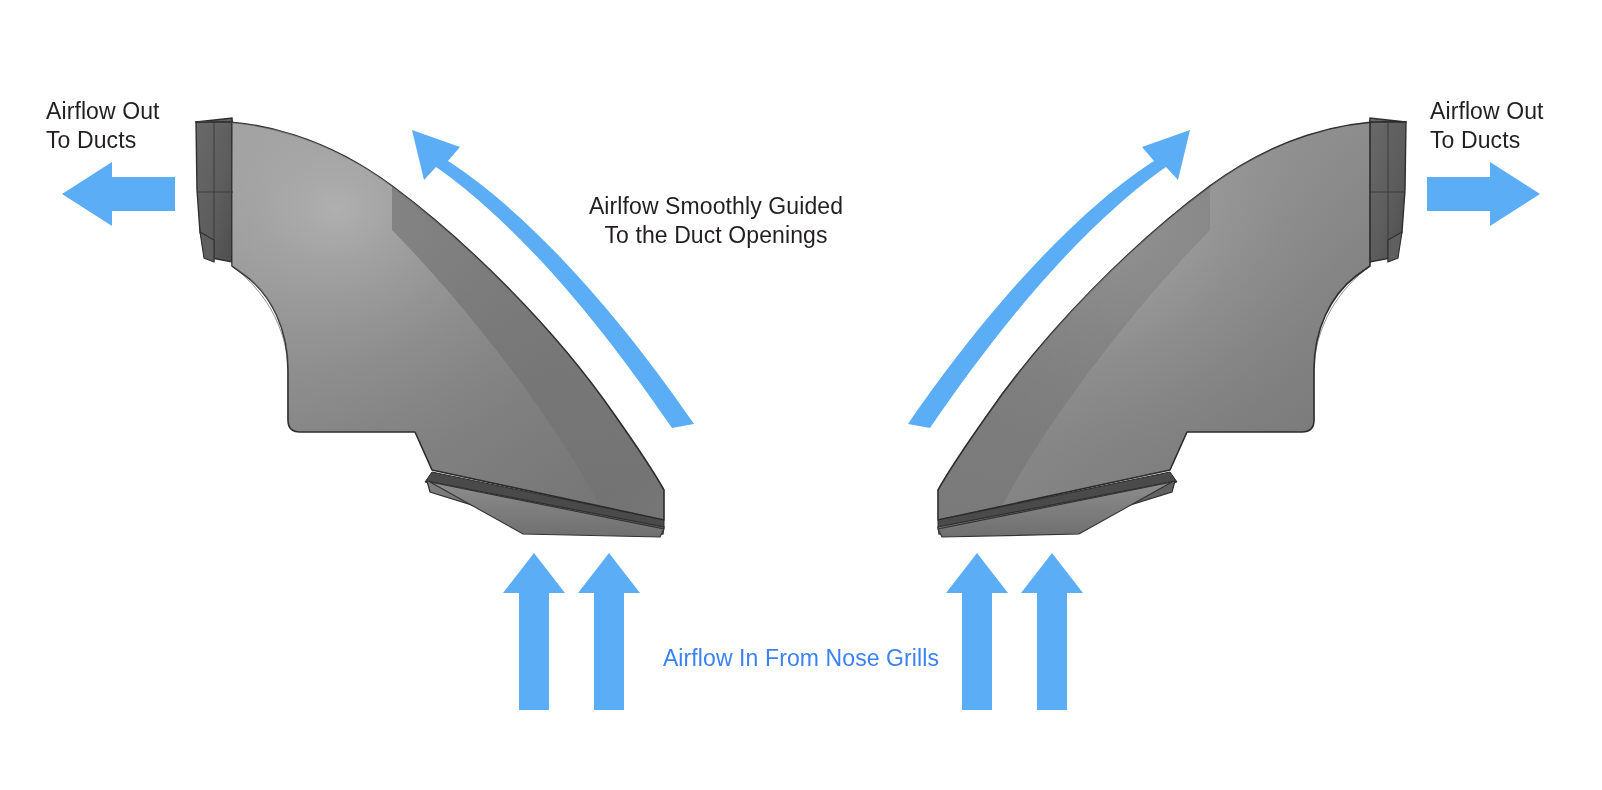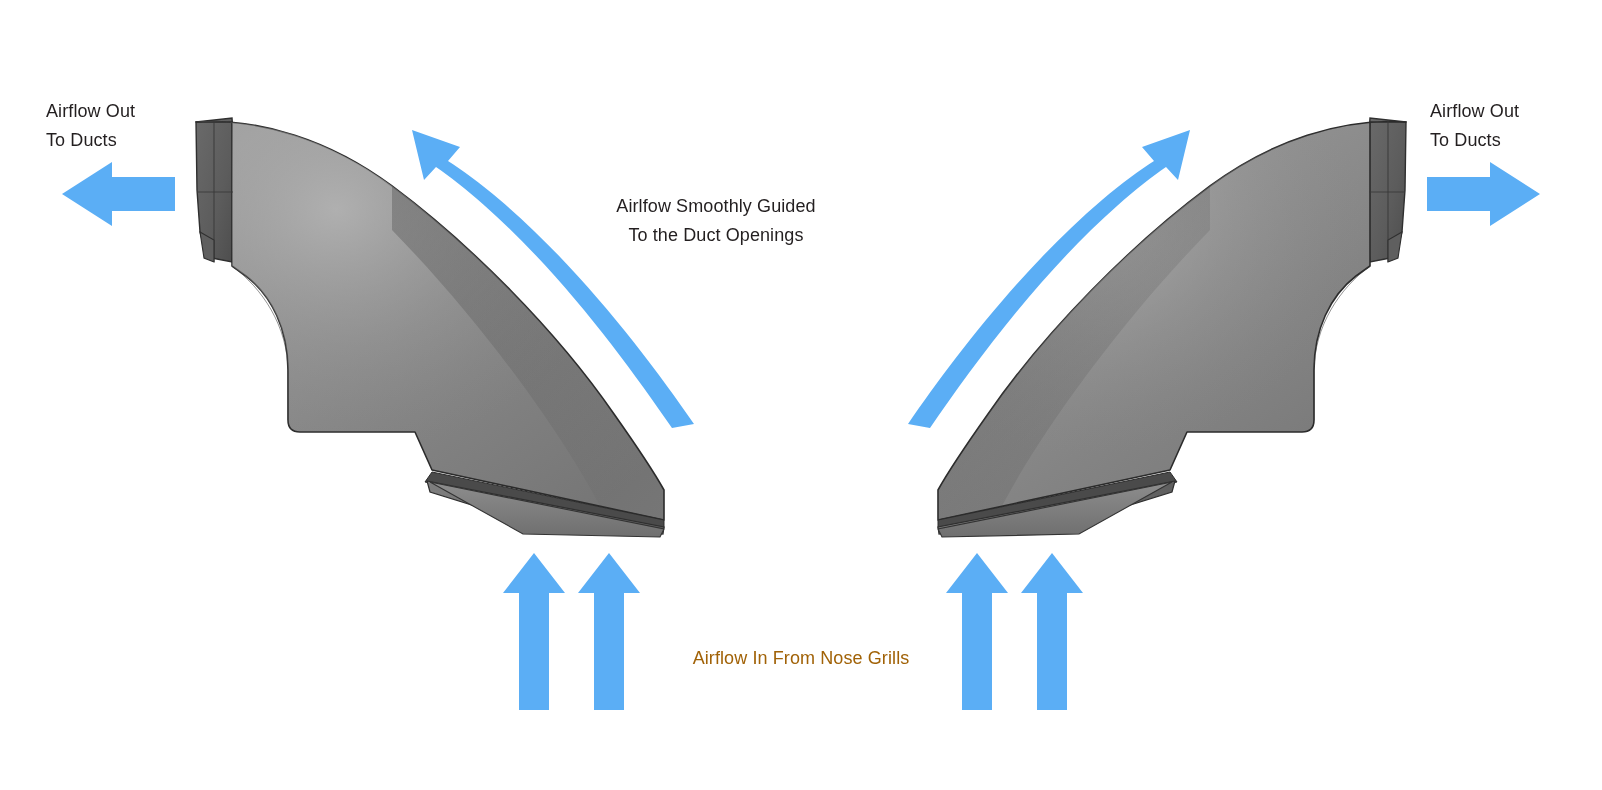--- a/index.html
+++ b/index.html
@@ -20,21 +20,21 @@
     position: absolute;
     inset: 0;
     width: 1602px;
     height: 790px;
     display: block;
   }
   .anno-text {
     position: absolute;
     color: #231f20;
     font-family: "Liberation Sans", sans-serif;
-    font-size: 18px;
+    font-size: 23px;
     line-height: 29px;
     font-weight: 400;
     white-space: pre-line;
     letter-spacing: 0.1px;
   }
   #label-out-left  { left: 46px;  top: 97px;  text-align: left; }
   #label-out-right { left: 1430px; top: 97px; text-align: left; }
   #label-guided    { left: 0px;   top: 192px; width: 1432px; text-align: center; }
   #label-in        { left: 0px;   top: 644px; width: 1602px; text-align: center; }
 </style>
@@ -222,15 +222,15 @@
 
   <div class="anno-text" id="label-out-left" style="color: rgb(35, 31, 32);">Airflow Out
 To Ducts</div>
 
   <div class="anno-text" id="label-out-right" style="color: rgb(35, 31, 32);">Airflow Out
 To Ducts</div>
 
   <div class="anno-text" id="label-guided" style="color: rgb(35, 31, 32);">Airlfow Smoothly Guided
 To the Duct Openings</div>
 
-  <div class="anno-text" id="label-in" style="color: #a16207;">Airflow In From Nose Grills</div>
+  <div class="anno-text" id="label-in" style="color: #3b82f6;">Airflow In From Nose Grills</div>
 
 </div>
 
 </body></html>

